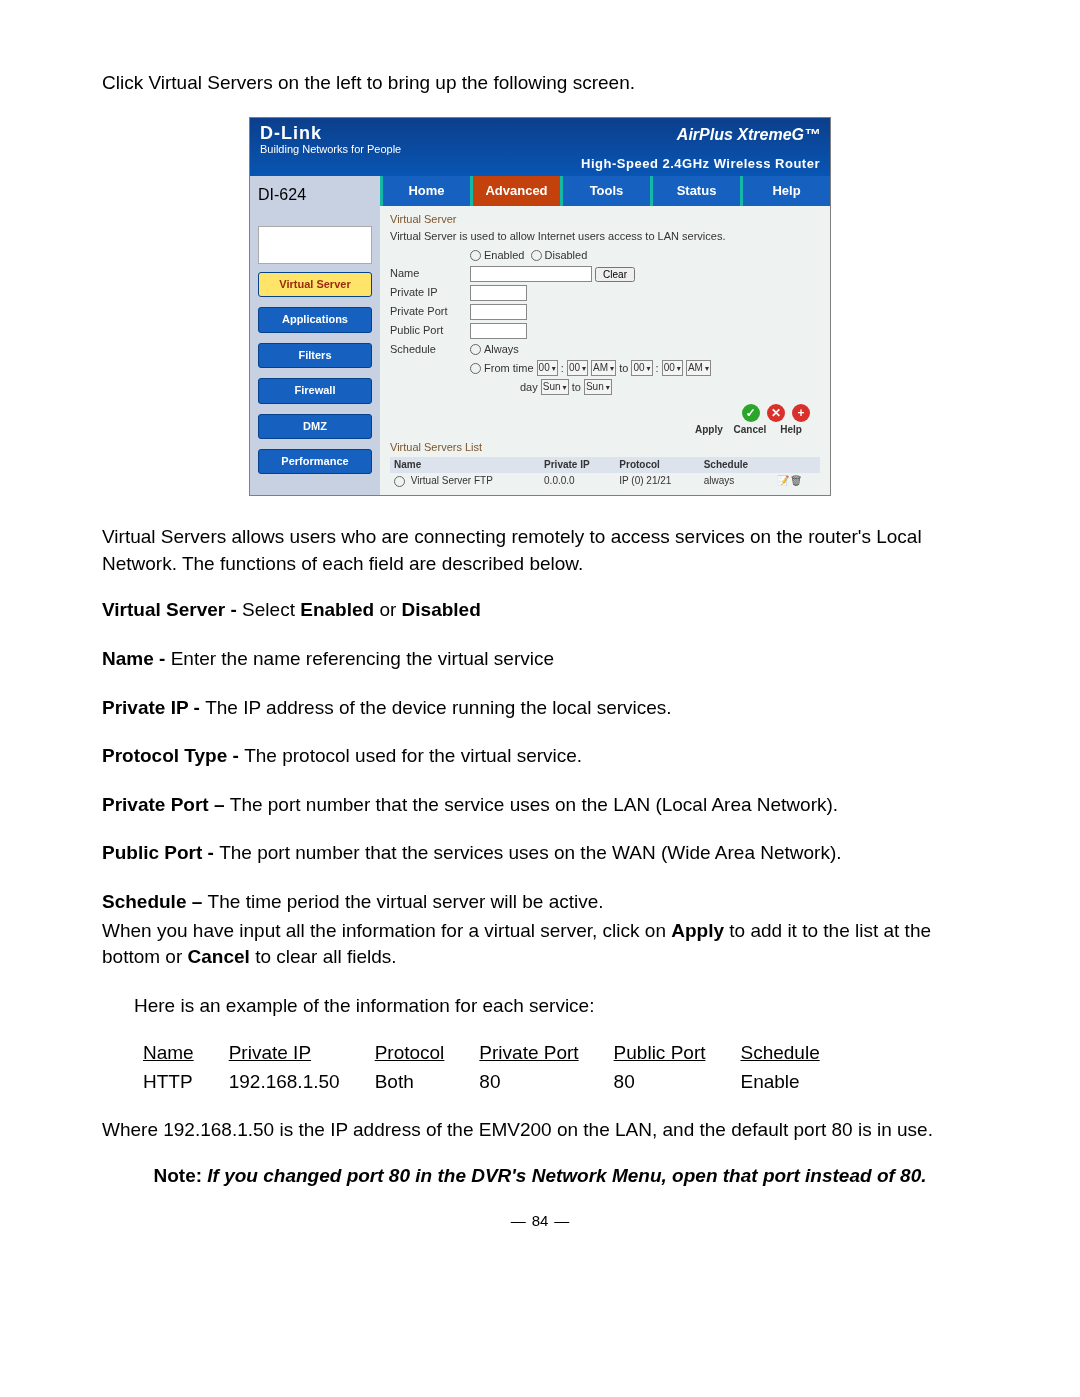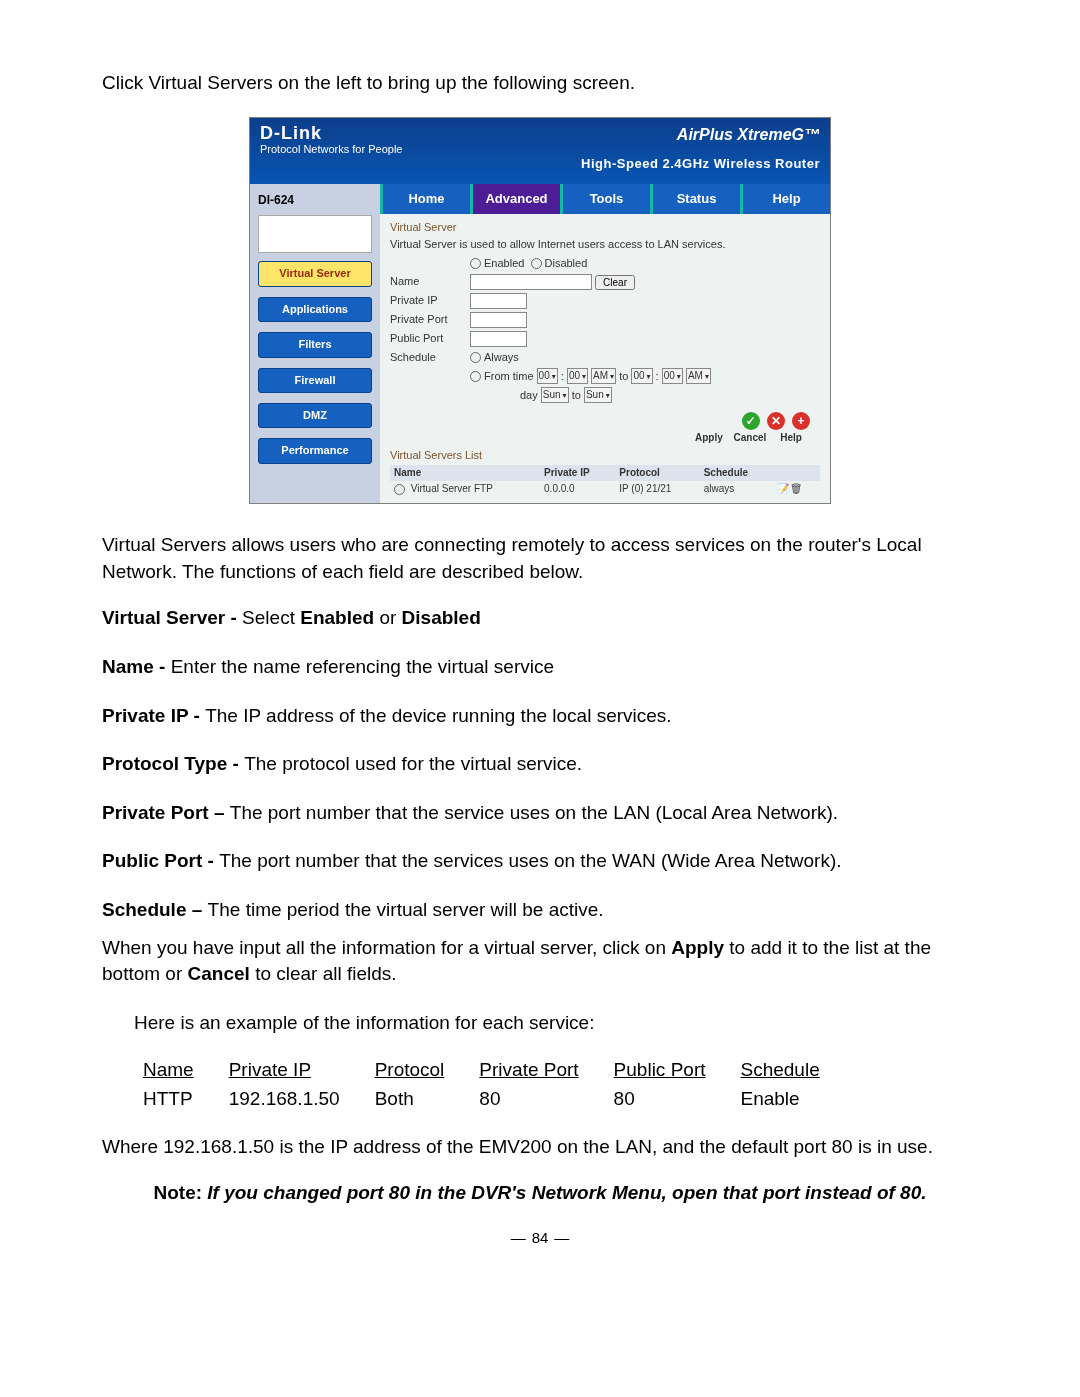--- a/index.html
+++ b/index.html
@@ -1,33 +1,33 @@
 <!DOCTYPE html>
 <html><head>
 <meta charset="utf-8">
 <style>
   body{margin:0;background:#fff;font-family:Arial,Helvetica,sans-serif;color:#000}
   .page{width:1036px;margin:0 auto;padding:70px 80px 40px;box-sizing:border-box;font-size:19px;line-height:1.4}
   p{margin:0 0 20px}
   .shot{width:580px;margin:10px auto 28px;border:1px solid #7f7f7f;background:#eef2f0}
-  .hdr{background:linear-gradient(#0c3f8c,#0855b3);color:#fff;padding:6px 10px 10px}
+  .hdr{background:linear-gradient(#0c3f8c,#0855b3);color:#fff;padding:6px 10px 2px}
   .brand{font-size:11px;line-height:1.1}
   .brand b{font-size:18px;letter-spacing:1px}
   .tag{text-align:right;font-weight:bold;font-size:13px;letter-spacing:.5px}
   .body{display:flex;background:#eef2f0}
   .side{width:130px;padding:8px;box-sizing:border-box;background:#c7d1e2}
-  .model{font-size:12px;font-weight:bold;margin-bottom:7px}
+  .model{font-size:16px;font-weight:normal;margin-bottom:20px}
   .devimg{height:36px;background:#fff;border:1px solid #aaa;margin-bottom:8px}
   .sbtn{display:block;text-align:center;font-size:11px;font-weight:bold;padding:4px 2px;margin-bottom:10px;border-radius:3px;border:1px solid #06418b;cursor:pointer}
   .sbtn.act{background:#ffe46a;color:#9a2a10}
   .sbtn.norm{background:#1660c0;color:#fff}
   .main{flex:1;font-size:11px;color:#333}
   .tabs{display:flex}
   .tab{flex:1;text-align:center;padding:6px 0;background:#1660c0;color:#fff;font-weight:bold;border-left:3px solid #14b8a6;font-size:13px;cursor:pointer}
-  .tab.on{background:#4c1d95}
+  .tab.on{background:#c2410c}
   .panel{padding:6px 10px}
   .ttl{color:#7c552d;font-size:11px;margin-bottom:2px}
   .row{display:flex;align-items:center;margin:3px 0}
   .lab{width:80px}
   .ti{border:1px solid #888;height:14px;background:#fff}
   .w110{width:120px}.w55{width:55px}
   .sel{border:1px solid #888;background:#f4f4f4;font-size:10px;padding:0 1px;display:inline-flex;align-items:center}
   .sel::after{content:'▾';margin-left:2px;font-size:8px}
   .radio{display:inline-block;width:9px;height:9px;border:1px solid #666;border-radius:50%;margin-right:3px;vertical-align:middle}
   .icons{text-align:right;padding:6px 10px 2px}
@@ -49,21 +49,21 @@
 <body>
 
 <div class="page">
   <p>Click Virtual Servers on the left to bring up the following screen.</p>
 
   <div class="shot">
     <div class="hdr">
       <div style="display:flex;justify-content:space-between;align-items:flex-start">
         <div class="brand">
           <b>D-Link</b><br>
-          <span>Protocol Networks for People</span>
+          <span>Building Networks for People</span>
         </div>
         <div style="font-style:italic;font-weight:bold;font-size:16px">AirPlus XtremeG™</div>
       </div>
       <div class="tag">High-Speed 2.4GHz Wireless Router</div>
     </div>
     <div class="body">
       <div class="side">
         <div class="model">DI-624</div>
         <div class="devimg"></div>
         <span class="sbtn act">Virtual Server</span>
@@ -158,21 +158,21 @@
 
   <p>Virtual Servers allows users who are connecting remotely to access services on the router's Local Network. The functions of each field are described below.</p>
 
   <div class="defs">
     <p><b>Virtual Server - </b><span>Select </span><b>Enabled</b><span> or </span><b>Disabled</b></p>
     <p><b>Name - </b><span>Enter the name referencing the virtual service</span></p>
     <p><b>Private IP - </b><span>The IP address of the device running the local services.</span></p>
     <p><b>Protocol Type - </b><span>The protocol used for the virtual service.</span></p>
     <p><b>Private Port – </b><span>The port number that the service uses on the LAN (Local Area Network).</span></p>
     <p><b>Public Port - </b><span>The port number that the services uses on the WAN (Wide Area Network).</span></p>
-    <p style="margin-bottom:11px"><b>Schedule – </b><span>The time period the virtual server will be active.</span></p>
+    <p style="margin-bottom:2px"><b>Schedule – </b><span>The time period the virtual server will be active.</span></p>
     <p><span>When you have input all the information for a virtual server, click on </span><b>Apply</b><span> to add it to the list at the bottom or </span><b>Cancel</b><span> to clear all fields.</span></p>
   </div>
 
   <p style="margin-left:32px">Here is an example of the information for each service:</p>
 
   <table class="extbl">
     <tbody>
         <tr>
       <th>Name</th>
       <th>Private IP</th>

